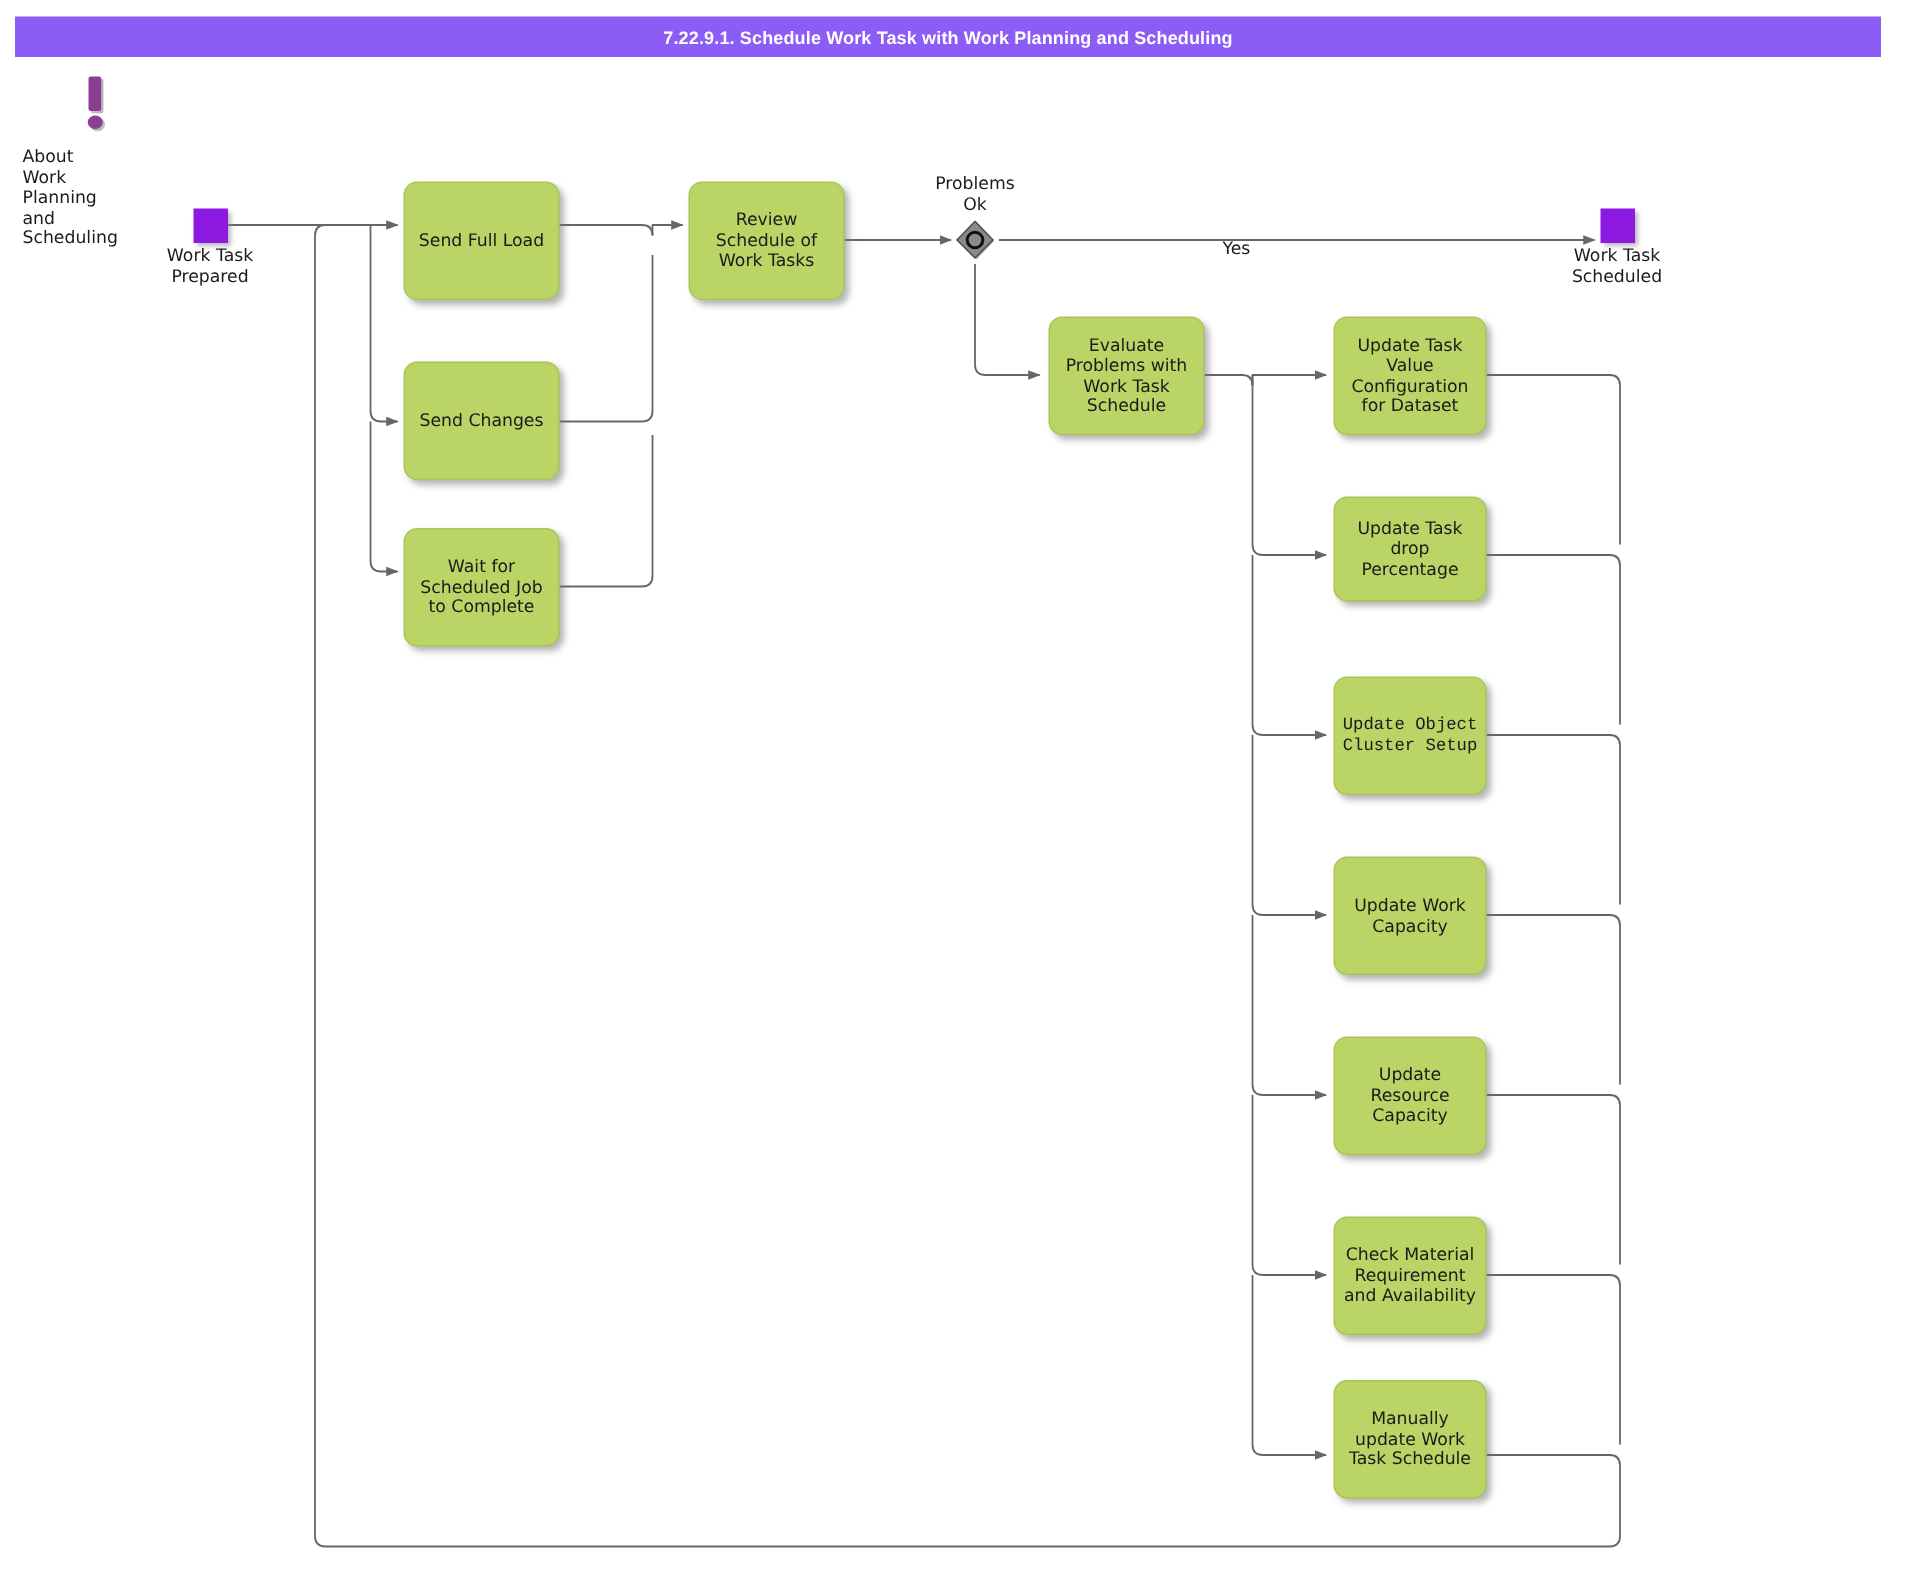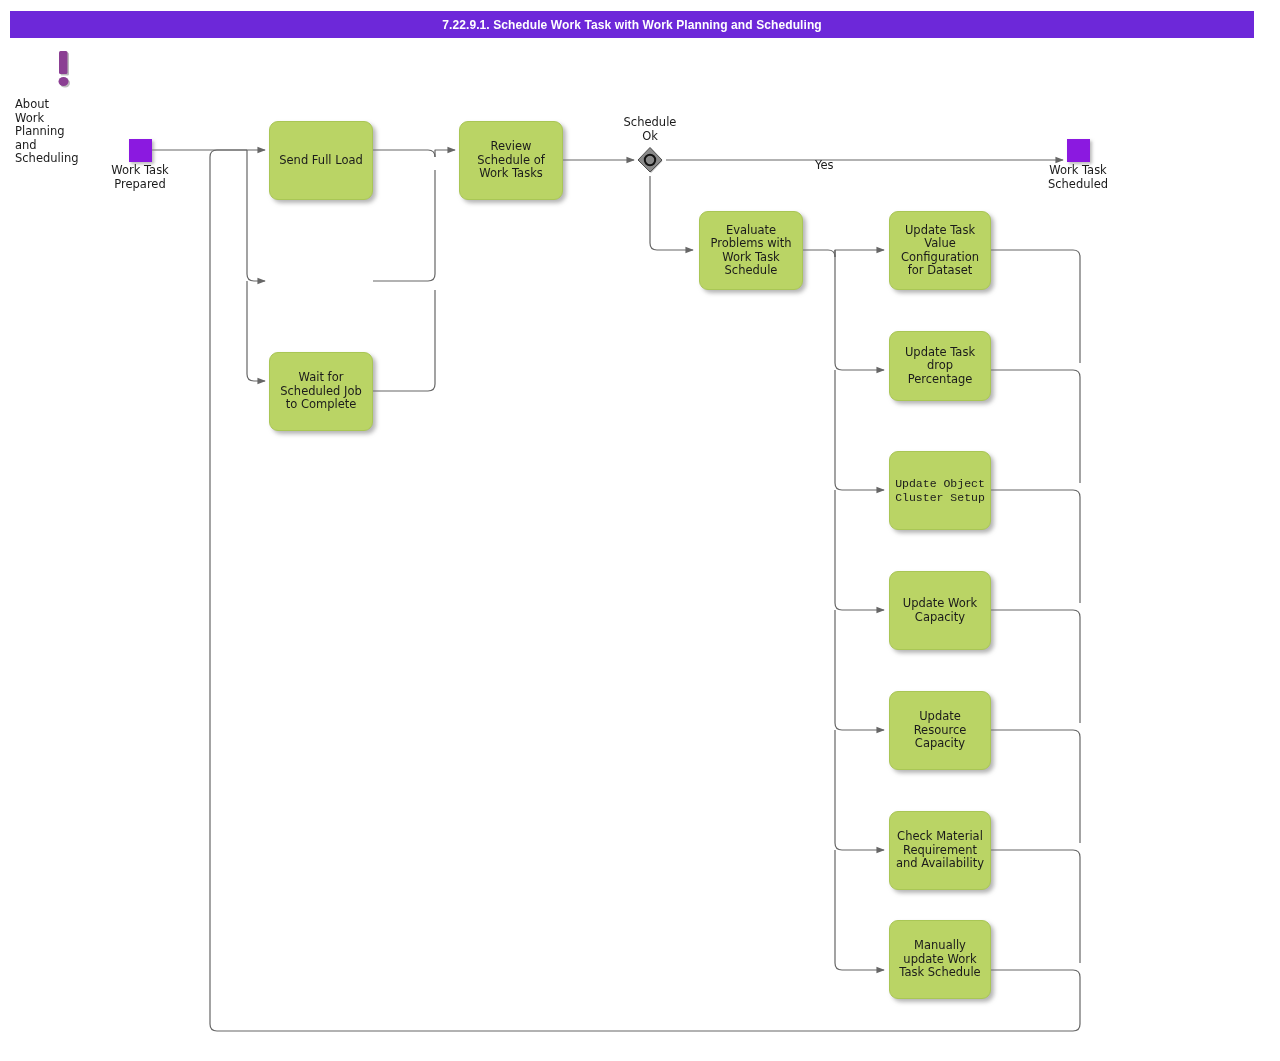--- a/index.html
+++ b/index.html
@@ -18,21 +18,21 @@
     background: #ffffff;
     overflow: hidden;
   }
   
   .titlebar {
     position: absolute;
     left: 10px;
     top: 11px;
     width: 1244px;
     height: 27px;
-    background: #6d28d9;
+    background: #8b5cf6;
     display: flex;
     align-items: center;
     justify-content: center;
   }
   .titlebar .title-text {
     color: #ffffff;
     font-size: 12px;
     font-weight: bold;
     font-family: "Liberation Sans", sans-serif;
     letter-spacing: 0.1px;
@@ -208,29 +208,32 @@
   <div class="event-label" style="left:1027px; top:164px; width:102px;">Work Task
 Scheduled</div>
 
   <div class="gateway" style="left:637px; top:147px;">
     <svg viewBox="0 0 26 26" width="26" height="26" xmlns="http://www.w3.org/2000/svg">
       <polygon points="14,1.5 25.5,14 14,26 2.5,14" fill="#b3b3b3"></polygon>
       <polygon points="13,0.5 25,13 13,25 1,13" fill="#8a8a8a" stroke="#4d4d4d" stroke-width="1"></polygon>
       <circle cx="13" cy="13" r="5.2" fill="none" stroke="#111111" stroke-width="2"></circle>
     </svg>
   </div>
-  <div class="gateway-label" style="left:600px; top:116px; width:100px;">Schedule
+  <div class="gateway-label" style="left:600px; top:116px; width:100px;">Problems
 Ok</div>
 
   <div class="edge-label" style="left:815px; top:159px;">Yes</div>
 
   <div class="task" style="left:269px; top:121px; width:104px; height:79px;">
     <span>Send Full Load</span>
   </div>
 
+  <div class="task" style="left:269px; top:241px; width:104px; height:79px;">
+    <span>Send Changes</span>
+  </div>
 
   <div class="task" style="left:269px; top:352px; width:104px; height:79px;">
     <span>Wait for
 Scheduled Job
 to Complete</span>
   </div>
 
   <div class="task" style="left:459px; top:121px; width:104px; height:79px;">
     <span>Review
 Schedule of

